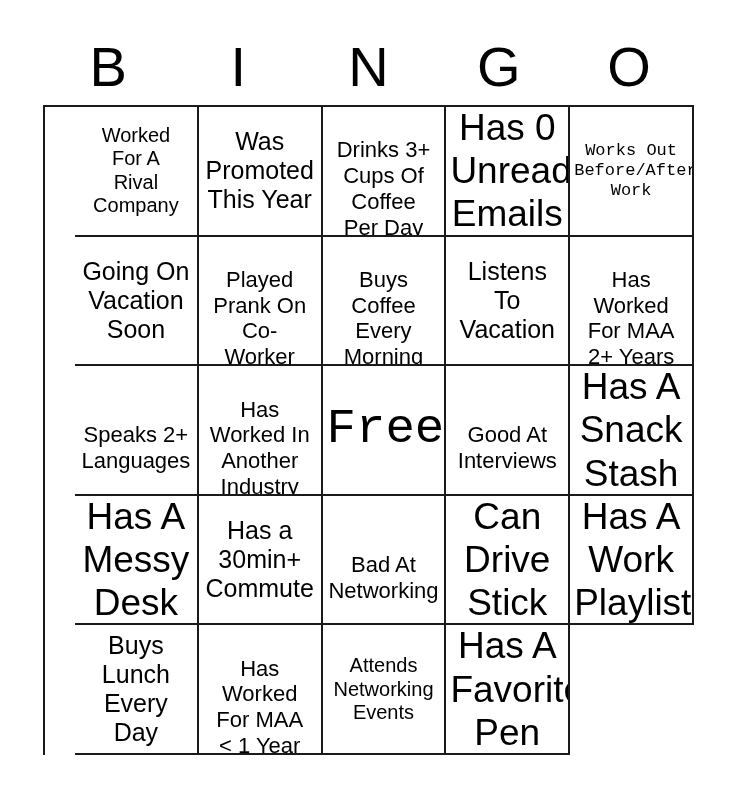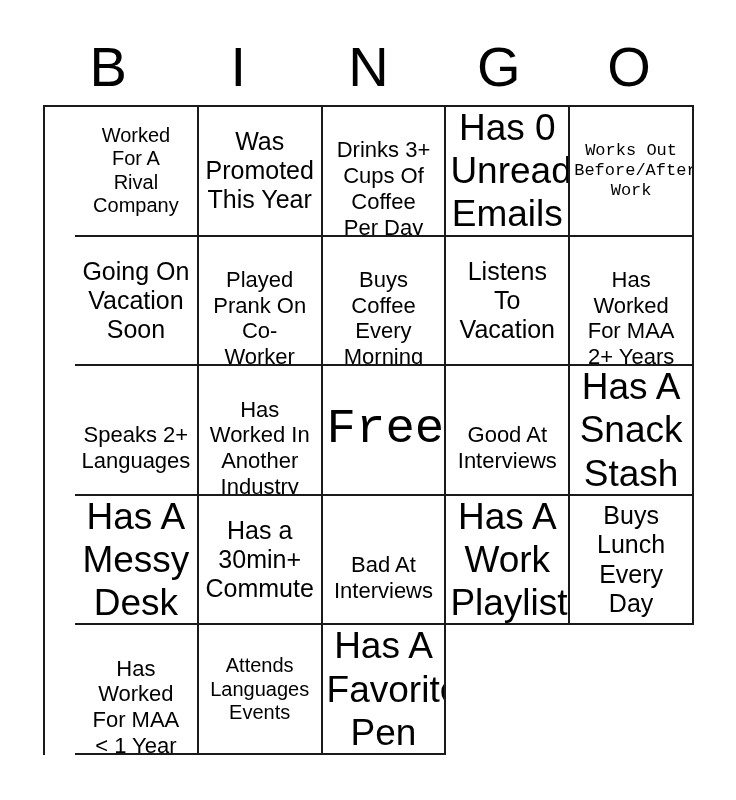--- a/index.html
+++ b/index.html
@@ -176,41 +176,46 @@
 Messy
 Desk</span>
       </div>
       <div class="cell sz-l">
         <span class="cell-text">Has a
 30min+
 Commute</span>
       </div>
       <div class="cell sz-m">
         <span class="cell-text">Bad At
-Interviews</span>
+Networking</span>
+      </div>
+      <div class="cell sz-xl">
+        <span class="cell-text">Can
+Drive
+Stick</span>
       </div>
       <div class="cell sz-xl">
         <span class="cell-text">Has A
 Work
 Playlist</span>
       </div>
       <div class="cell sz-l">
         <span class="cell-text">Buys
 Lunch
 Every Day</span>
       </div>
       <div class="cell sz-m">
         <span class="cell-text">Has
 Worked
 For MAA
 &lt; 1 Year</span>
       </div>
       <div class="cell sz-s">
         <span class="cell-text">Attends
-Languages
+Networking
 Events</span>
       </div>
       <div class="cell sz-xl">
         <span class="cell-text">Has A
 Favorite
 Pen</span>
       </div>
     </div>
 
 </div>

